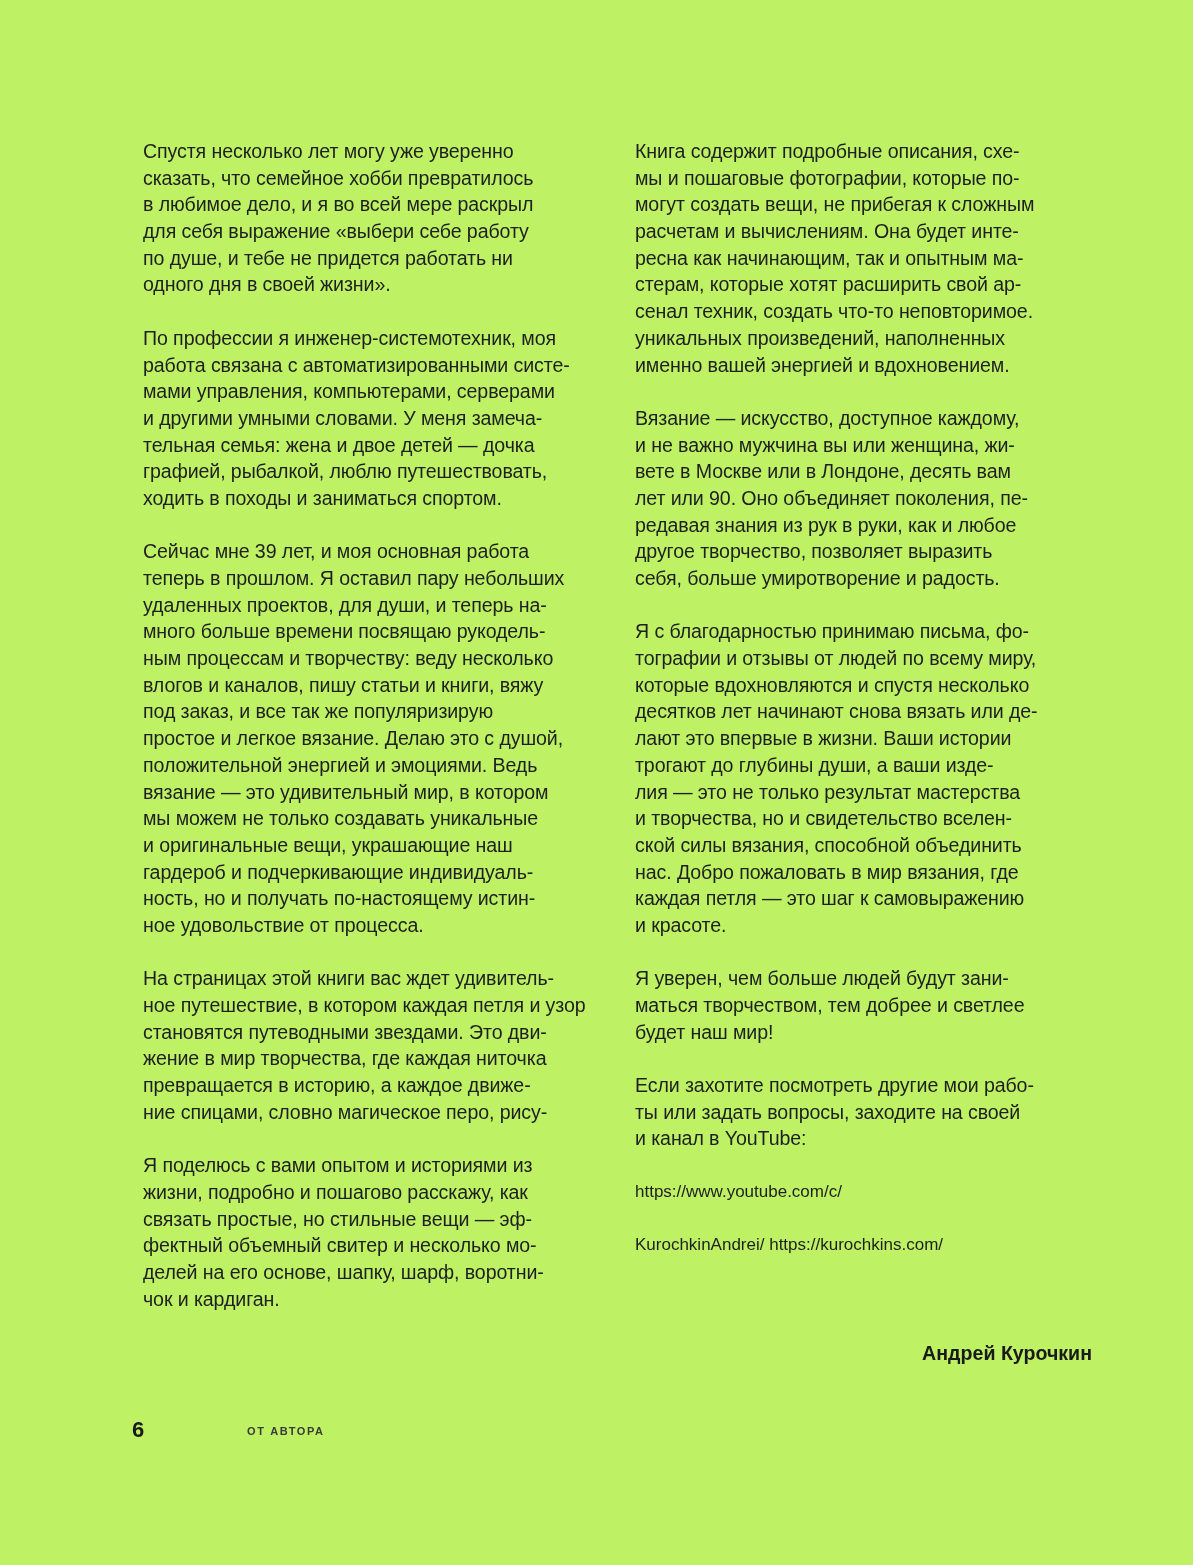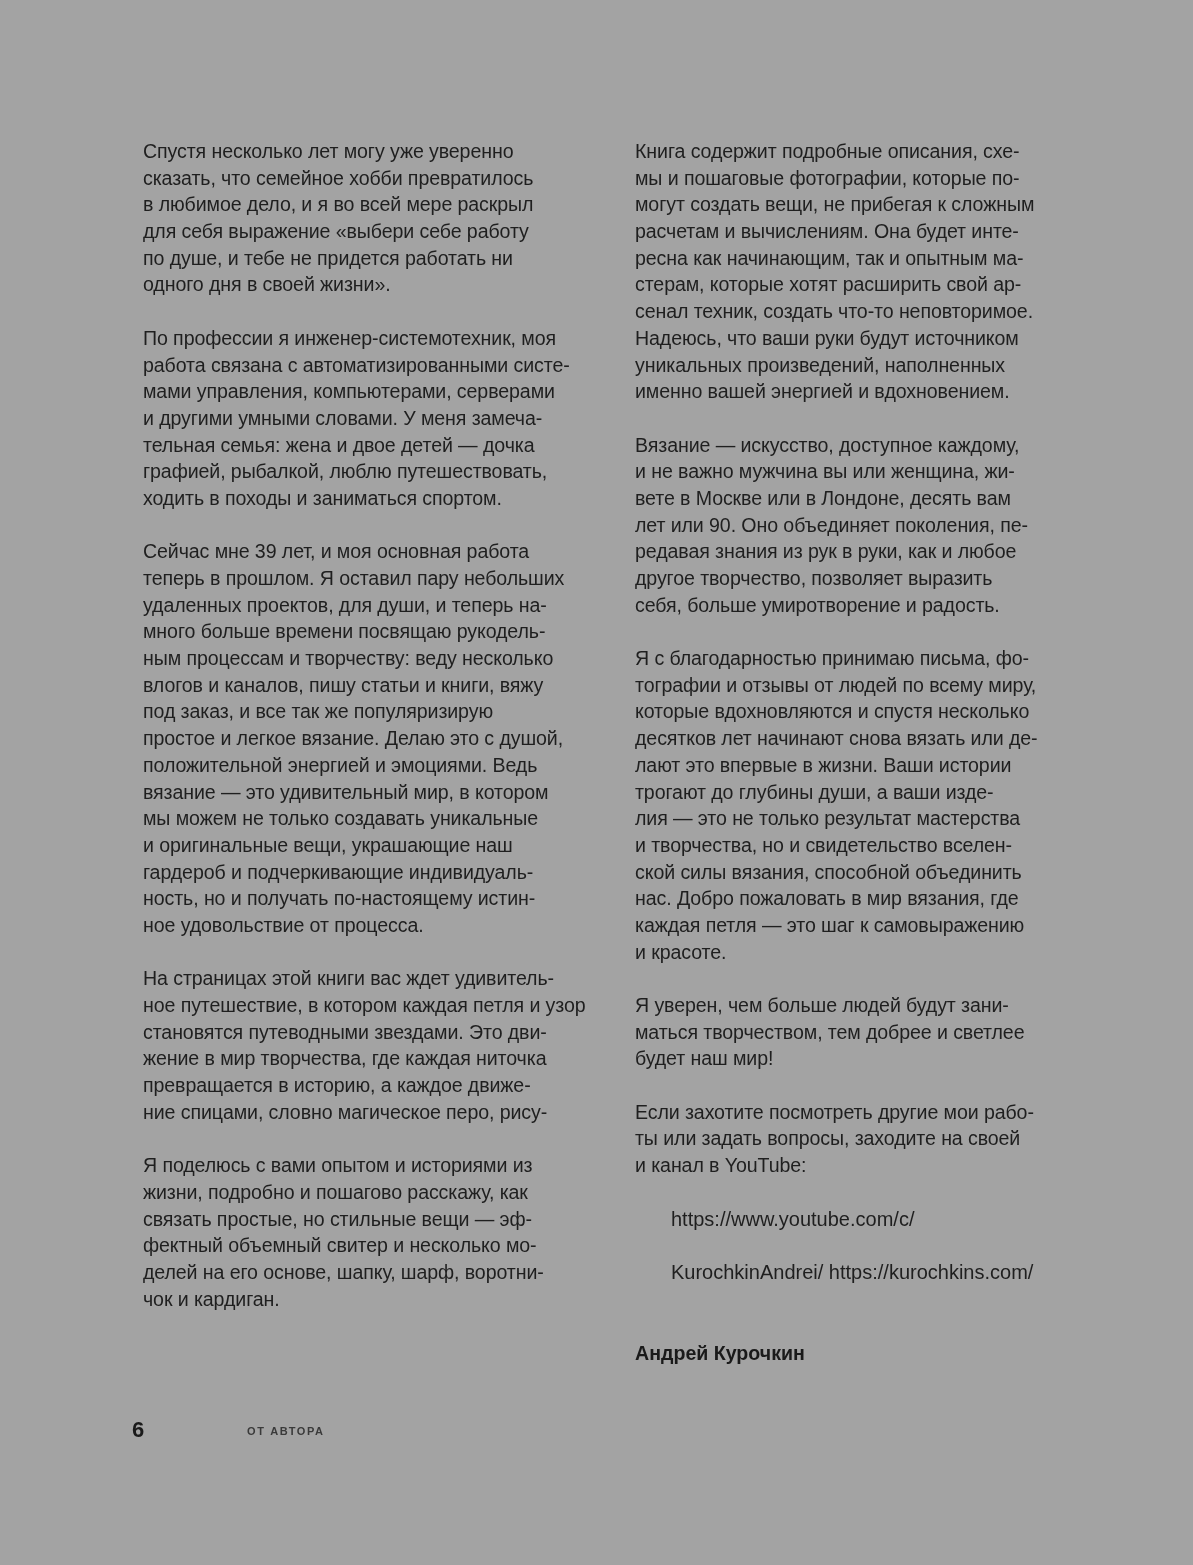--- a/index.html
+++ b/index.html
@@ -12,55 +12,54 @@
       height: 1565px;
       position: relative;
       overflow: hidden;
       font-family: "Liberation Sans", "DejaVu Sans", sans-serif;
       color: #1f1f1f;
     }
     .page {
       position: absolute;
       left: 0; top: 0;
       width: 1193px; height: 1565px;
-      background: #a3a3a3;
+      background: #bef264;
     }
     .column {
       position: absolute;
       top: 138px;
     }
     .col-left { left: 143px; width: 460px; }
     .col-right { left: 635px; width: 460px; }
     .para {
       margin: 0 0 26.7px 0;
     }
     .line {
       display: block;
       font-size: 19.6px;
       line-height: 26.7px;
       height: 26.7px;
       white-space: nowrap;
       letter-spacing: -0.1px;
     }
     .url-line {
       display: block;
-      font-size: 20px;
+      font-size: 17px;
       line-height: 26.7px;
       height: 26.7px;
       white-space: nowrap;
       color: #1f1f1f;
       text-decoration: none;
-      margin-left: 36px;
     }
     .signature-wrap {
       position: absolute;
       left: 635px;
       width: 457px;
       top: 1340px;
-      text-align: left;
+      text-align: right;
     }
     .signature {
       font-size: 19.6px;
       line-height: 26.7px;
       font-weight: bold;
       color: #1a1a1a;
     }
     .footer-page-number {
       position: absolute;
       left: 132px;
@@ -147,21 +146,20 @@
   <div class="column col-right">
 
     <p class="para">
       <span class="line">Книга содержит подробные описания, схе-</span>
       <span class="line">мы и пошаговые фотографии, которые по-</span>
       <span class="line">могут создать вещи, не прибегая к сложным</span>
       <span class="line">расчетам и вычислениям. Она будет инте-</span>
       <span class="line">ресна как начинающим, так и опытным ма-</span>
       <span class="line">стерам, которые хотят расширить свой ар-</span>
       <span class="line">сенал техник, создать что-то неповторимое.</span>
-      <span class="line">Надеюсь, что ваши руки будут источником</span>
       <span class="line">уникальных произведений, наполненных</span>
       <span class="line">именно вашей энергией и вдохновением.</span>
     </p>
 
     <p class="para">
       <span class="line">Вязание — искусство, доступное каждому,</span>
       <span class="line">и не важно мужчина вы или женщина, жи-</span>
       <span class="line">вете в Москве или в Лондоне, десять вам</span>
       <span class="line">лет или 90. Оно объединяет поколения, пе-</span>
       <span class="line">редавая знания из рук в руки, как и любое</span>

